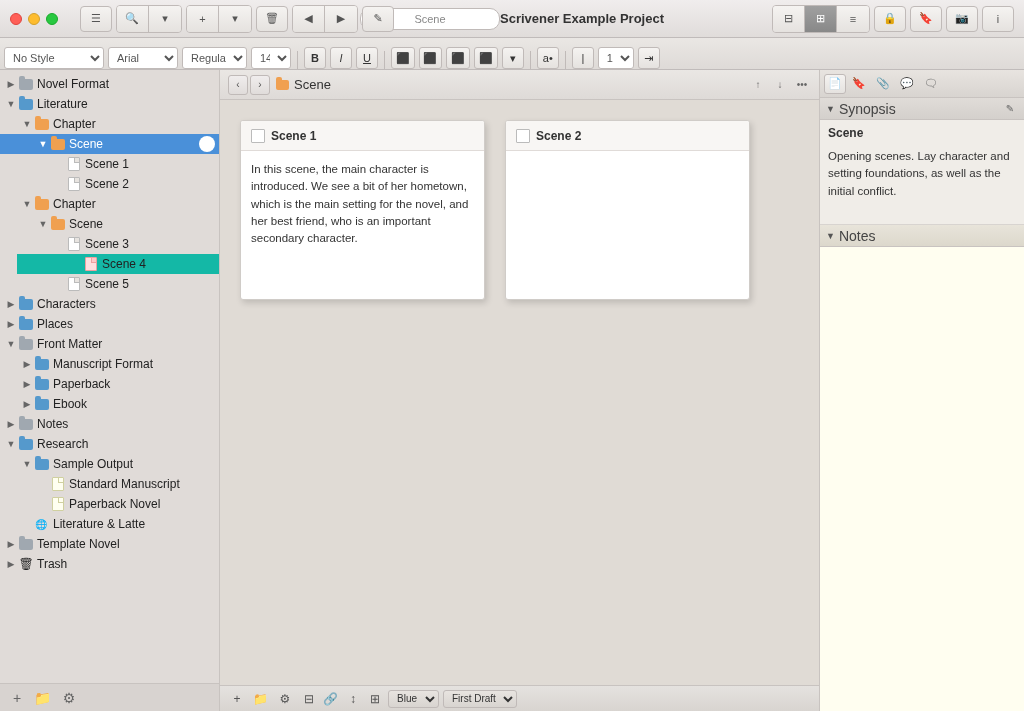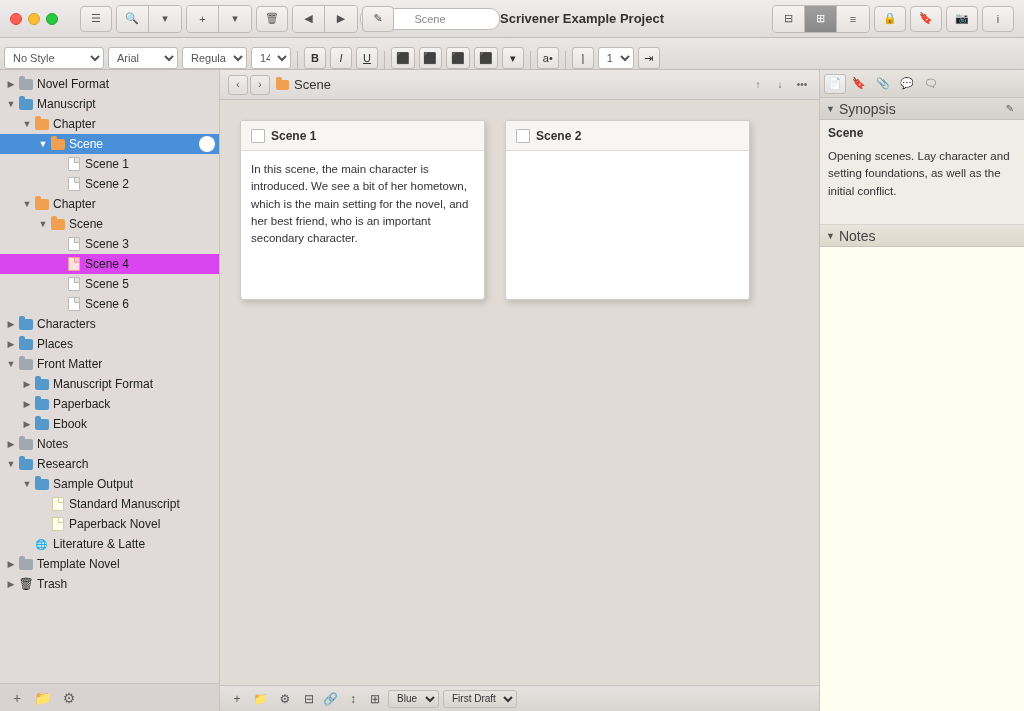--- a/index.html
+++ b/index.html
@@ -509,21 +509,21 @@
       background: #fffef0;
       padding: 0;
     }
     .notes-body {
       padding: 8px;
       min-height: 100px;
       background: #fffef0;
     }
 
     
-    .bg-pink { background: #d946ef; }
+    .bg-pink { background: #14b8a6; margin-left: 17px; }
   </style>
 </head>
 <body>
 
 <div class="titlebar">
   <div class="traffic-lights">
     <div class="traffic-light tl-red"></div>
     <div class="traffic-light tl-yellow"></div>
     <div class="traffic-light tl-green"></div>
   </div>
@@ -605,21 +605,21 @@
             <div class="icon-folder icon-folder-gray"></div>
           </span>
         <span class="tree-label">Novel Format</span>
       </div>
 
       <div class="tree-item" style="padding-left:4px">
         <span class="tree-arrow">▼</span>
         <span class="tree-icon">
             <div class="icon-folder icon-folder-blue"></div>
           </span>
-        <span class="tree-label">Manuscript</span>
+        <span class="tree-label">Literature</span>
       </div>
 
       <div class="tree-item" style="padding-left:20px">
         <span class="tree-arrow">▼</span>
         <span class="tree-icon">
             <div class="icon-folder icon-folder-orange"></div>
           </span>
         <span class="tree-label">Chapter</span>
       </div>
 
@@ -681,27 +681,20 @@
       </div>
 
       <div class="tree-item" style="padding-left:52px">
         <span class="tree-arrow"></span>
         <span class="tree-icon">
             <div class="icon-doc"></div>
           </span>
         <span class="tree-label">Scene 5</span>
       </div>
 
-      <div class="tree-item" style="padding-left:52px">
-        <span class="tree-arrow"></span>
-        <span class="tree-icon">
-            <div class="icon-doc"></div>
-          </span>
-        <span class="tree-label">Scene 6</span>
-      </div>
 
       <div class="tree-item" style="padding-left:4px">
         <span class="tree-arrow">▶</span>
         <span class="tree-icon">
             <div class="icon-folder icon-folder-blue"></div>
           </span>
         <span class="tree-label">Characters</span>
       </div>
 
       <div class="tree-item" style="padding-left:4px">

